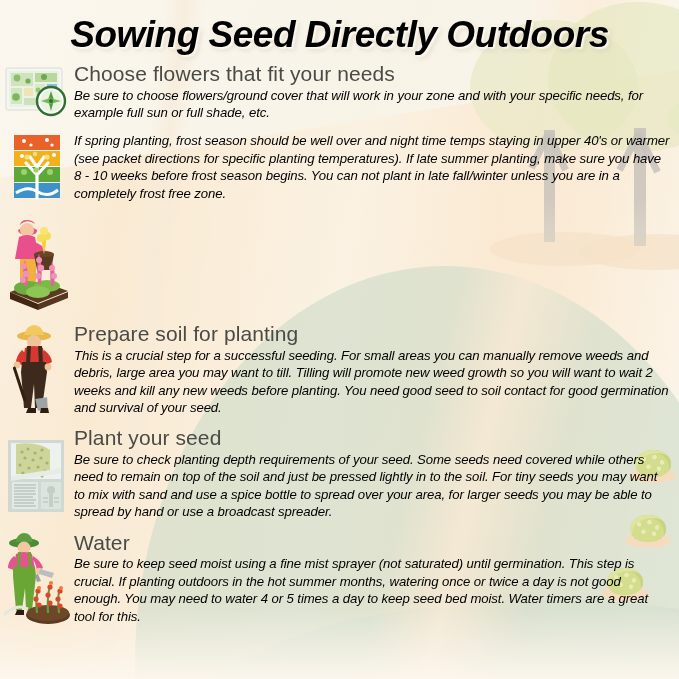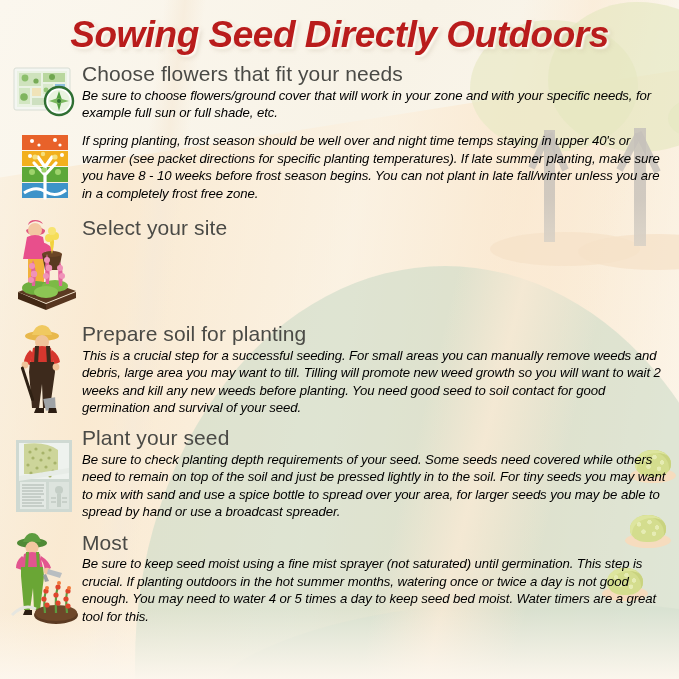--- a/index.html
+++ b/index.html
@@ -128,37 +128,37 @@
   
   .title {
     position: absolute;
     left: 0; top: 14px;
     width: 679px;
     text-align: center;
     font-size: 37px;
     font-weight: bold;
     font-style: italic;
     letter-spacing: -0.5px;
-    color: #b91c1c;
+    color: #000000;
     text-shadow: 2px 2px 2px rgba(255,252,244,0.95), 3px 3px 5px rgba(160,140,110,0.28);
     z-index: 5;
   }
 
   
   .sections {
     position: absolute;
     left: 0; top: 62px;
     width: 679px;
     z-index: 4;
   }
   .section {
     position: relative;
     display: flex;
     align-items: flex-start;
-    padding-left: 8px;
+    padding-left: 0;
   }
   .icon-slot {
     position: relative;
     width: 74px;
     flex: 0 0 74px;
     height: 74px;
   }
   .sec-text { flex: 1; padding-right: 8px; }
   .sec-heading {
     font-size: 21px;
@@ -351,21 +351,20 @@
               <circle cx="37" cy="44" r="3"></circle>
                 <circle cx="39" cy="52" r="3.2"></circle>
                 <circle cx="36" cy="60" r="3"></circle>
               <circle cx="50" cy="52" r="3"></circle>
                 <circle cx="52" cy="60" r="3"></circle>
             </g>
           </g>
         </svg>
       </div>
       <div class="sec-text">
-        <div class="sec-heading">Select your site</div>
       </div>
     </div>
 
     <div class="section s4">
       <div class="icon-slot">
         <svg class="ico" viewBox="0 0 74 96">
           <g transform="translate(8,2)">
 
             <ellipse cx="26" cy="12" rx="17" ry="5" fill="#e8b84b"></ellipse>
             <path d="M16 11 q3 -10 10 -10 q8 0 10 10 Z" fill="#f0c960"></path>
@@ -501,19 +500,19 @@
             </g>
             <g fill="#f07a3a">
               <circle cx="37" cy="57" r="2"></circle>
                 <circle cx="49" cy="52" r="2"></circle>
                 <circle cx="59" cy="57" r="2"></circle>
             </g>
           </g>
         </svg>
       </div>
       <div class="sec-text">
-        <div class="sec-heading">Most</div>
+        <div class="sec-heading">Water</div>
         <div class="sec-body">Be sure to keep seed moist using a fine mist sprayer (not saturated) until germination. This step is crucial. If planting outdoors in the hot summer months, watering once or twice a day is not good enough. You may need to water 4 or 5 times a day to keep seed bed moist. Water timers are a great tool for this.</div>
       </div>
     </div>
 
   </div>
 </div>
 
 </body></html>

